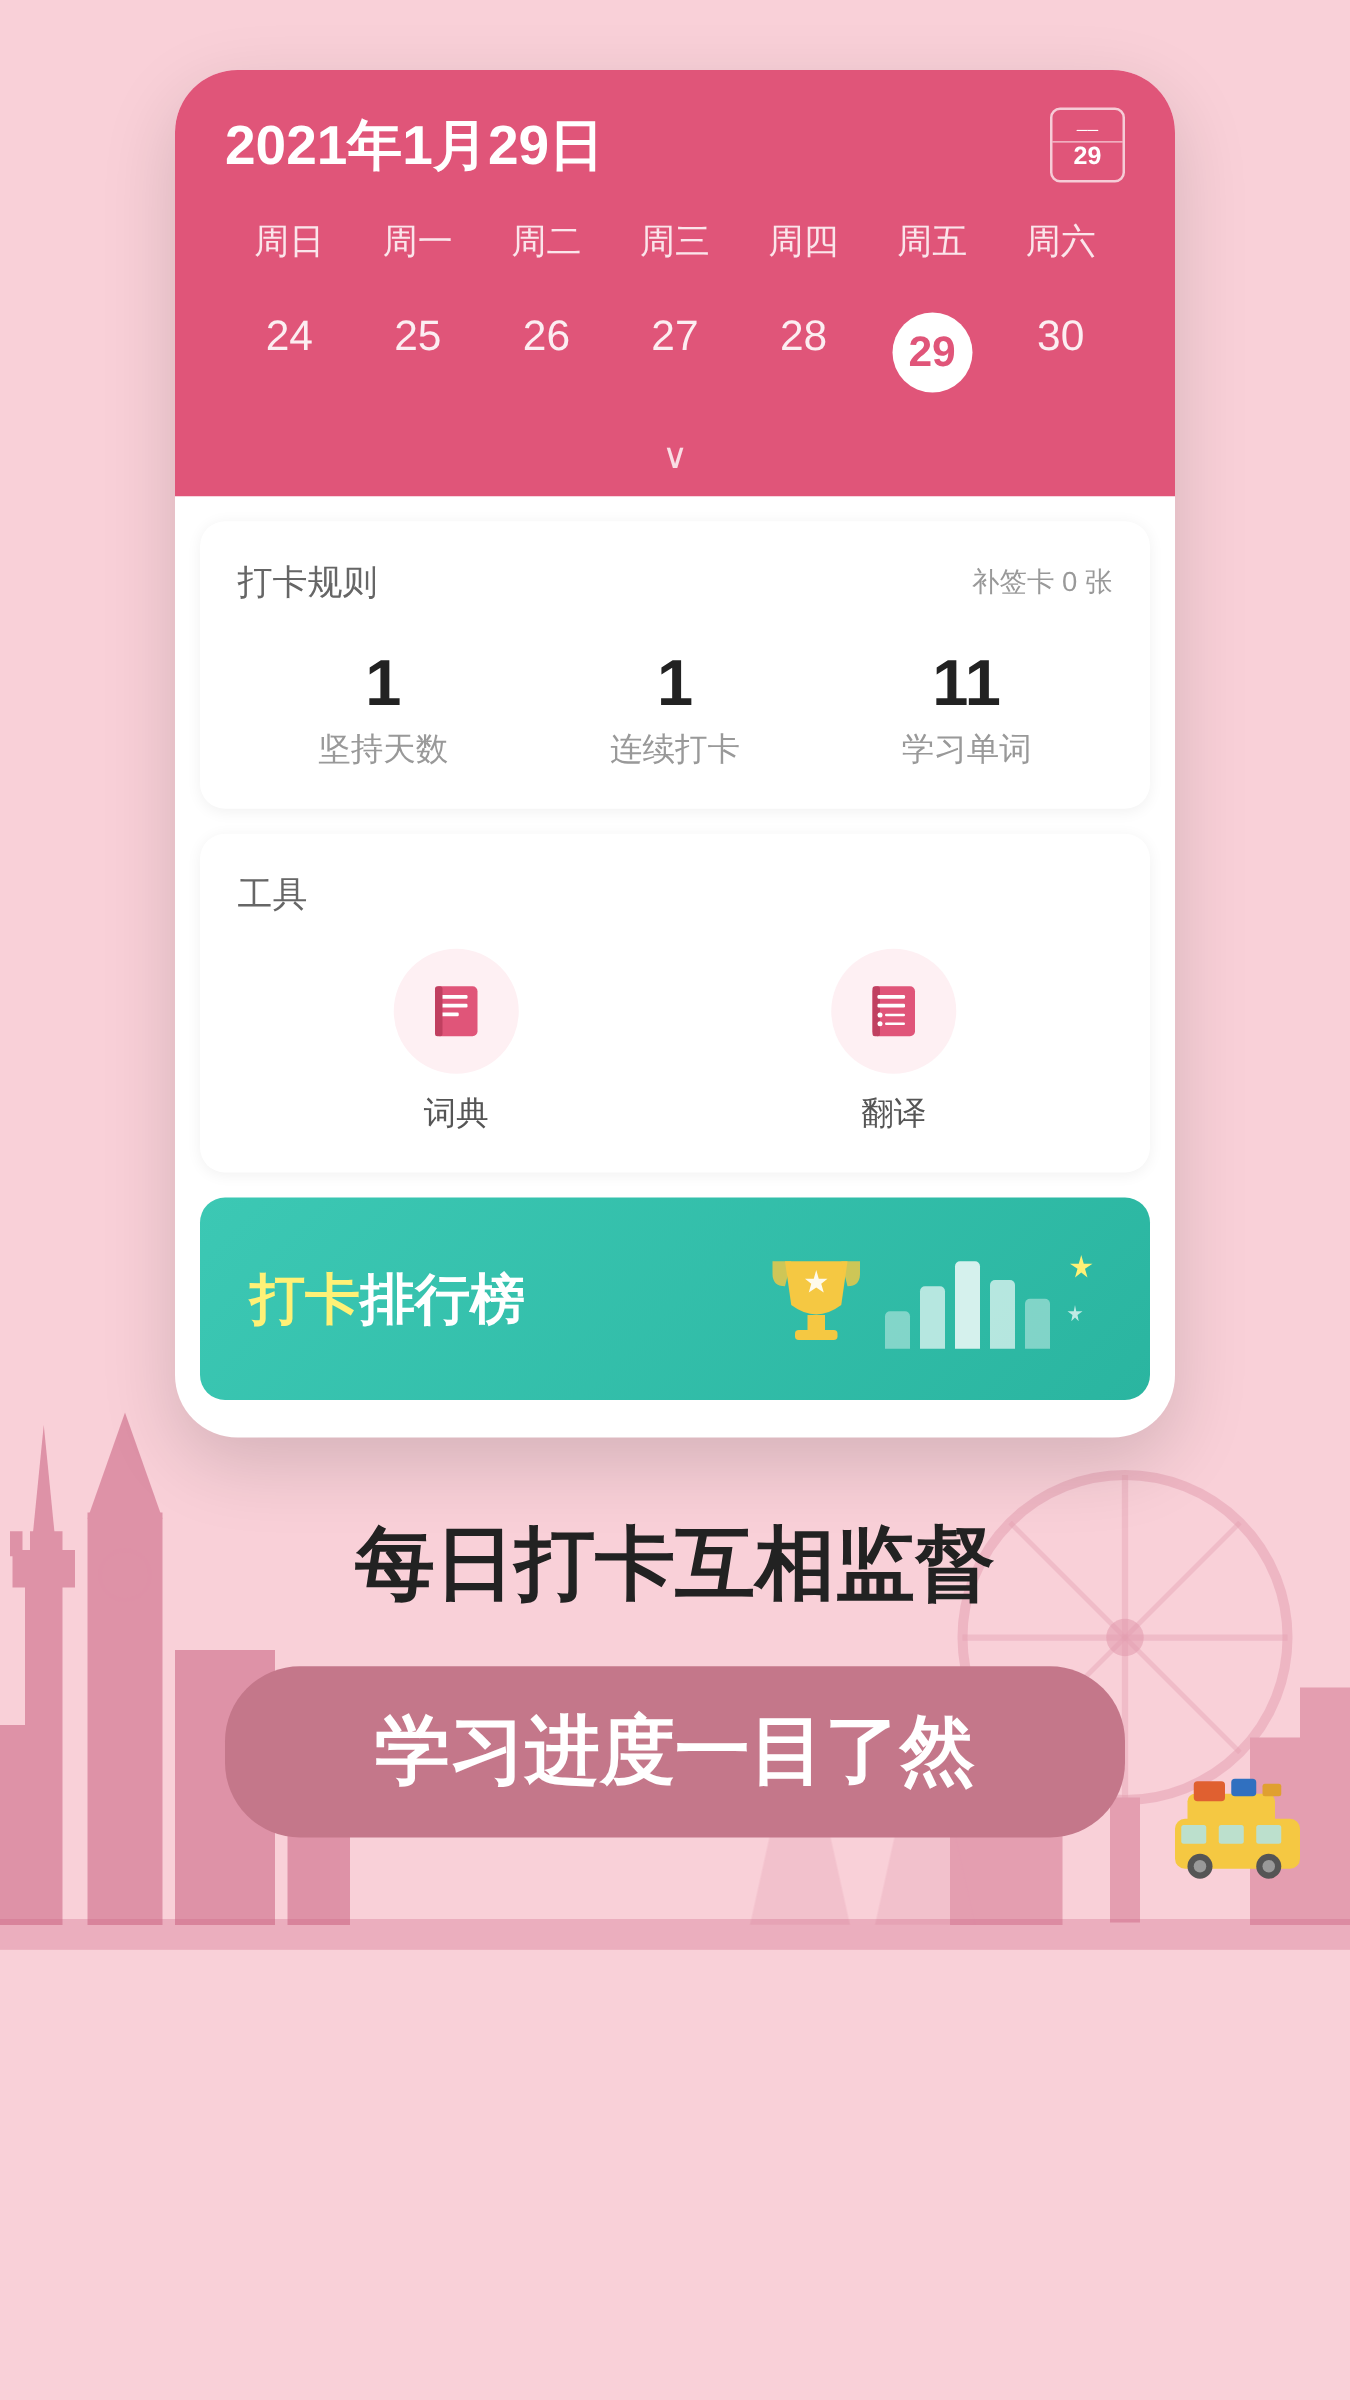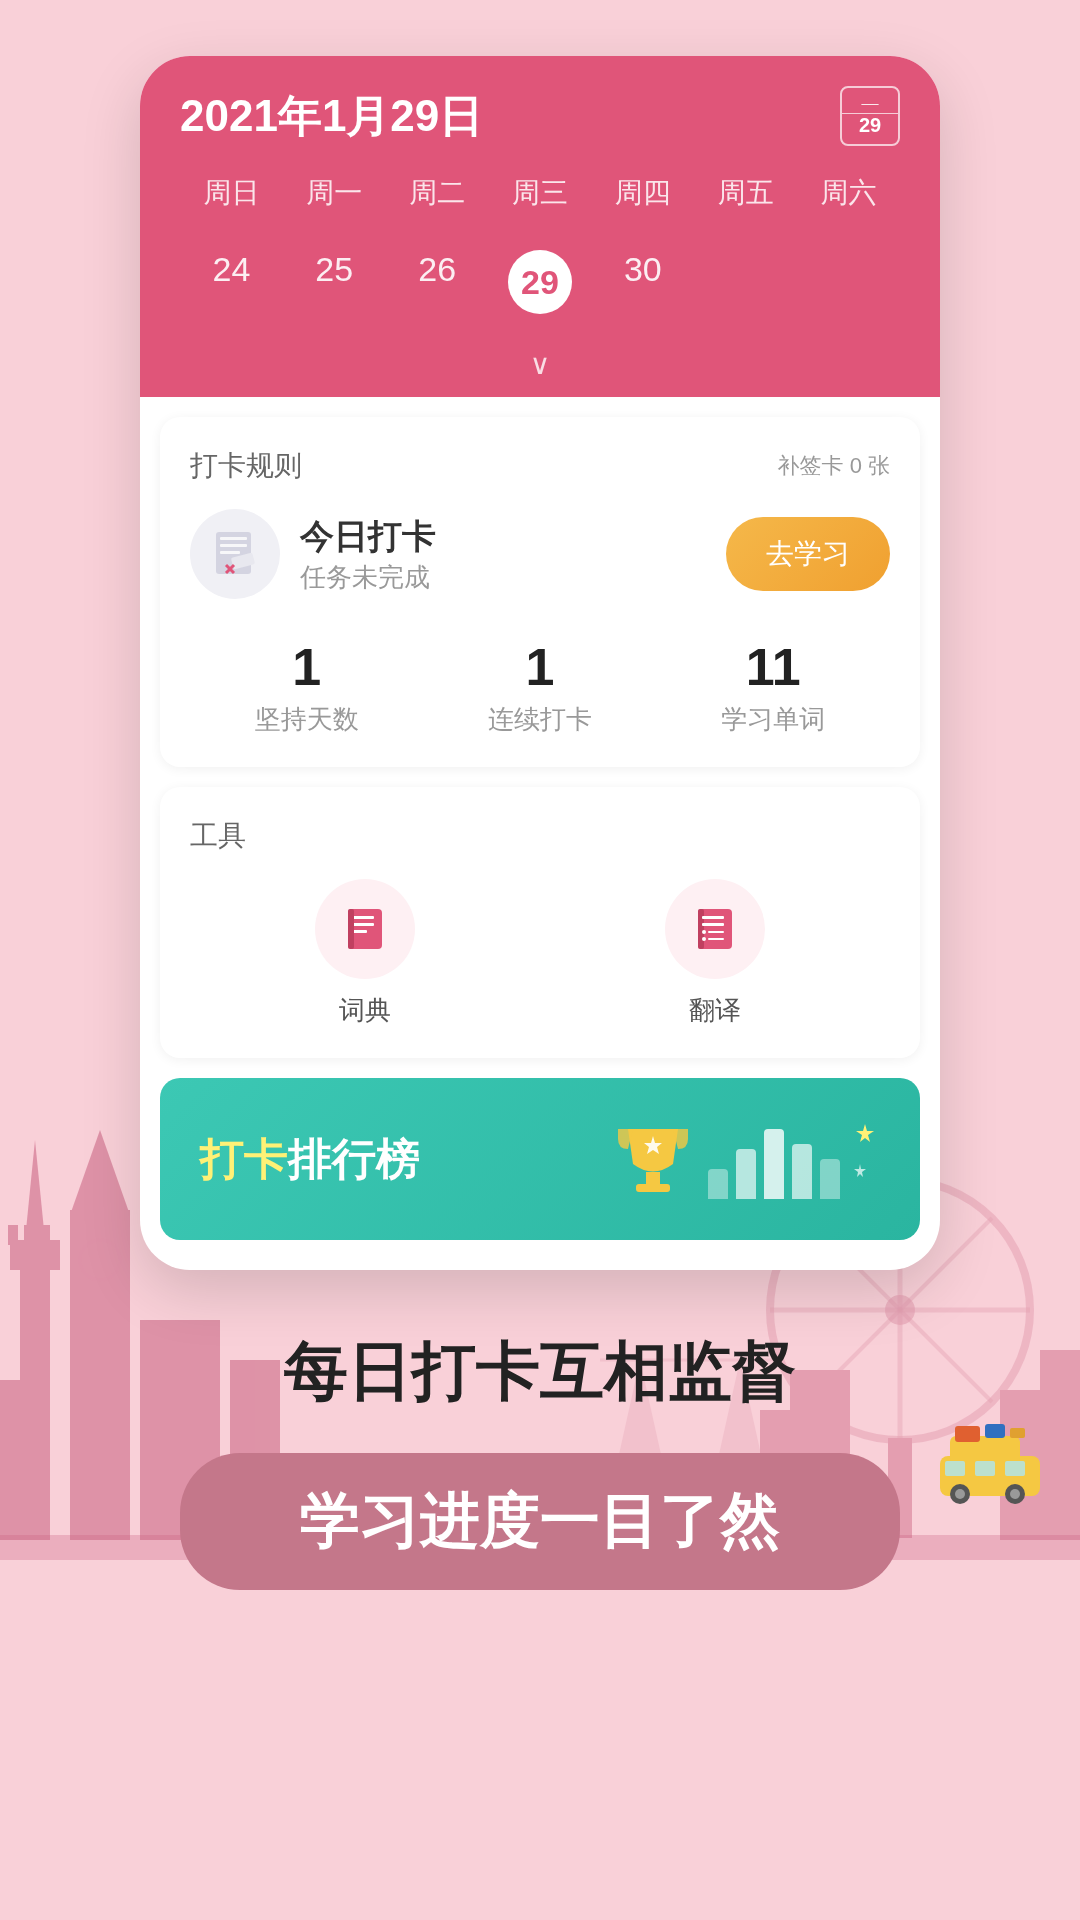--- a/index.html
+++ b/index.html
@@ -433,58 +433,38 @@
         <span class="week-day">周二</span>
         <span class="week-day">周三</span>
         <span class="week-day">周四</span>
         <span class="week-day">周五</span>
         <span class="week-day">周六</span>
       </div>
       <div class="dates-row">
         <div class="date-cell">24</div>
         <div class="date-cell">25</div>
         <div class="date-cell">26</div>
+        <div class="date-cell">27</div>
+        <div class="date-cell">28</div>
         <div class="date-cell">
           <div class="date-cell active">29</div>
         </div>
         <div class="date-cell">30</div>
       </div>
       <div class="chevron-row">
         <span>∨</span>
       </div>
     </div>
 
     <div class="card-section">
       <div class="checkin-rules-header">
         <span class="checkin-rules-title">打卡规则</span>
         <span class="checkin-supplement">补签卡 0 张</span>
       </div>
 
-      <div class="checkin-today-row">
-        <div class="checkin-today-left">
-          <div class="checkin-icon-wrap">
-
-            <svg viewBox="0 0 55 55" xmlns="http://www.w3.org/2000/svg">
-              <rect x="8" y="5" width="35" height="42" rx="3" fill="#c8c8d8" opacity="0.7"></rect>
-              <rect x="12" y="10" width="27" height="3" rx="1" fill="#fff" opacity="0.8"></rect>
-              <rect x="12" y="17" width="27" height="3" rx="1" fill="#fff" opacity="0.8"></rect>
-              <rect x="12" y="24" width="20" height="3" rx="1" fill="#fff" opacity="0.8"></rect>
-
-              <rect x="24" y="28" width="22" height="12" rx="2" fill="#e8e8ef" transform="rotate(-15 35 34)"></rect>
-              <line x1="18" y1="38" x2="26" y2="46" stroke="#e05579" stroke-width="3"></line>
-              <line x1="26" y1="38" x2="18" y2="46" stroke="#e05579" stroke-width="3"></line>
-            </svg>
-          </div>
-          <div class="checkin-today-info">
-            <div class="title">今日打卡</div>
-            <div class="subtitle">任务未完成</div>
-          </div>
-        </div>
-        <button class="go-study-btn">去学习</button>
-      </div>
 
       <div class="stats-row">
         <div class="stat-item">
           <div class="stat-number">1</div>
           <div class="stat-label">坚持天数</div>
         </div>
         <div class="stat-item">
           <div class="stat-number">1</div>
           <div class="stat-label">连续打卡</div>
         </div>

